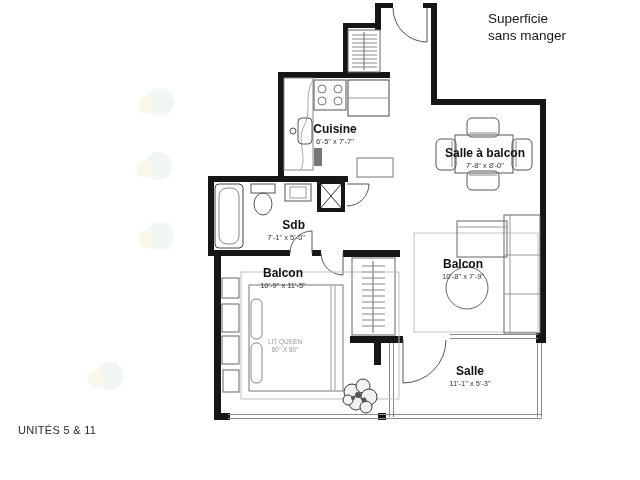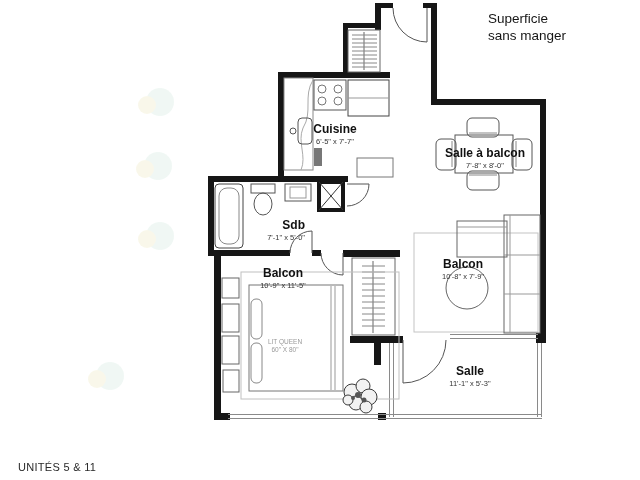--- a/index.html
+++ b/index.html
@@ -9,21 +9,21 @@
   .cap{position:absolute;background:#161616;}
   .shaft{position:absolute;border:4px solid #161616;background:#fff;box-sizing:border-box;}
   .win-h{position:absolute;height:5px;border-top:1px solid #8a8a8a;border-bottom:1px solid #8a8a8a;box-sizing:border-box;}
   .win-v{position:absolute;width:5px;border-left:1px solid #8a8a8a;border-right:1px solid #8a8a8a;box-sizing:border-box;}
   svg.overlay{position:absolute;left:0;top:0;}
   .roomlabel{position:absolute;text-align:center;line-height:1.25;}
   .roomlabel .rname{font-weight:bold;font-size:12px;color:#111;}
   .roomlabel .rdims{font-size:7.5px;color:#333;}
   .bedlabel{position:absolute;text-align:center;font-size:6.5px;color:#9a9a9a;line-height:1.3;}
   .title{position:absolute;left:488px;top:10px;font-size:13.5px;line-height:17px;color:#161616;}
-  .footer{position:absolute;left:18px;top:461px;font-size:11px;color:#2a2a2a;letter-spacing:.3px;}
+  .footer{position:absolute;left:18px;top:424px;font-size:11px;color:#2a2a2a;letter-spacing:.3px;}
   .wm{position:absolute;opacity:.55;}
   .wm .c1{position:absolute;left:8px;top:0;width:28px;height:28px;border-radius:50%;background:#e4f2ec;}
   .wm .c2{position:absolute;left:0;top:8px;width:18px;height:18px;border-radius:50%;background:#f5f2da;}
 </style>
 </head>
 <body>
 
 <div id="stage">
 
   <div class="wm" style="left:138px;top:88px;">

